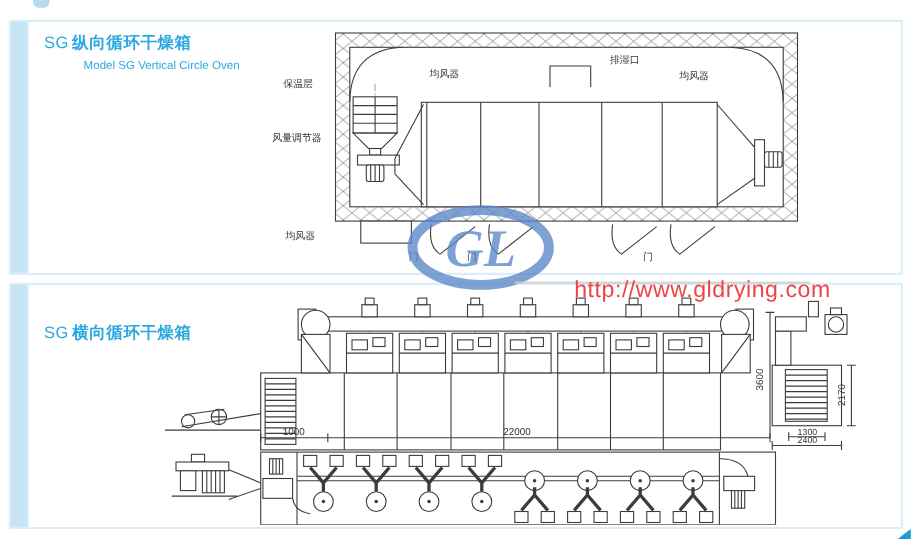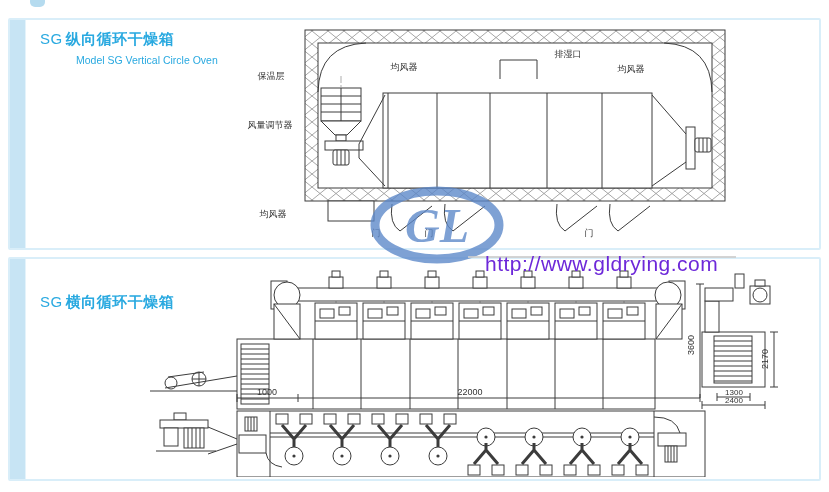--- a/index.html
+++ b/index.html
@@ -1,17 +1,17 @@
 <!DOCTYPE html>
 <html><head>
 <meta charset="utf-8">
 <style>
   html,body{margin:0;padding:0;background:#ffffff;}
   .page{position:relative;width:829px;height:492px;background:#ffffff;overflow:hidden;
-        font-family:"Liberation Sans",sans-serif;border-radius:31px;}
+        font-family:"Liberation Sans",sans-serif;}
   .top-fragment{position:absolute;left:30px;top:0;width:15px;height:7px;
         background:#b5dbef;border-radius:0 0 5px 5px;}
   .corner-triangle{position:absolute;right:1px;bottom:2px;width:0;height:0;
         border-left:12px solid transparent;border-bottom:9px solid #1e9cd7;}
   .panel{position:absolute;left:8px;width:809px;background:#ffffff;
         border:2px solid #d9eef9;border-radius:2px;}
   .panel-1{top:18px;height:228px;}
   .panel-2{top:257px;height:220px;}
   .strip{position:absolute;left:0;top:0;bottom:0;width:15px;background:#c7e4f4;
         border-right:1px solid #e4f3fb;}
@@ -31,21 +31,21 @@
   .dim{font:9px "Liberation Sans",sans-serif;fill:#333;}
   .dim8{font:8px "Liberation Sans",sans-serif;fill:#333;}
   .watermark{position:absolute;left:0;top:0;width:829px;height:447px;
         pointer-events:none;z-index:10;}
   .wm-logo{position:absolute;left:368px;top:186px;opacity:0.78;}
   .wm-brand{position:absolute;left:494px;top:172px;font-family:"DejaVu Serif",serif;
         font-weight:700;font-size:52px;letter-spacing:3px;color:#9e9e9e;opacity:0.72;
         white-space:nowrap;}
   .wm-line{position:absolute;left:468px;top:256px;width:268px;height:2px;
         background:#cccccc;opacity:0.85;}
-  .wm-url{position:absolute;left:485px;top:252px;font-size:21px;color:#6d28d9;
+  .wm-url{position:absolute;left:522px;top:252px;font-size:21px;color:#ef4444;
         letter-spacing:0.5px;white-space:nowrap;}
 </style>
 </head>
 <body>
 
 <div class="page">
 
   <div class="top-fragment"></div>
 
   <section class="panel panel-1">

